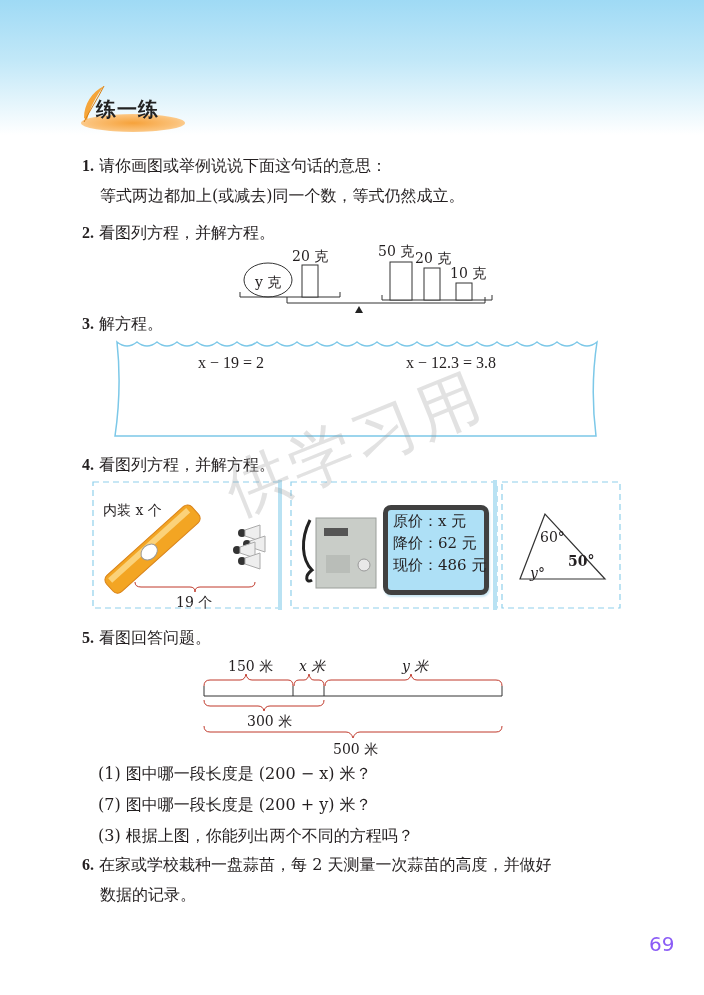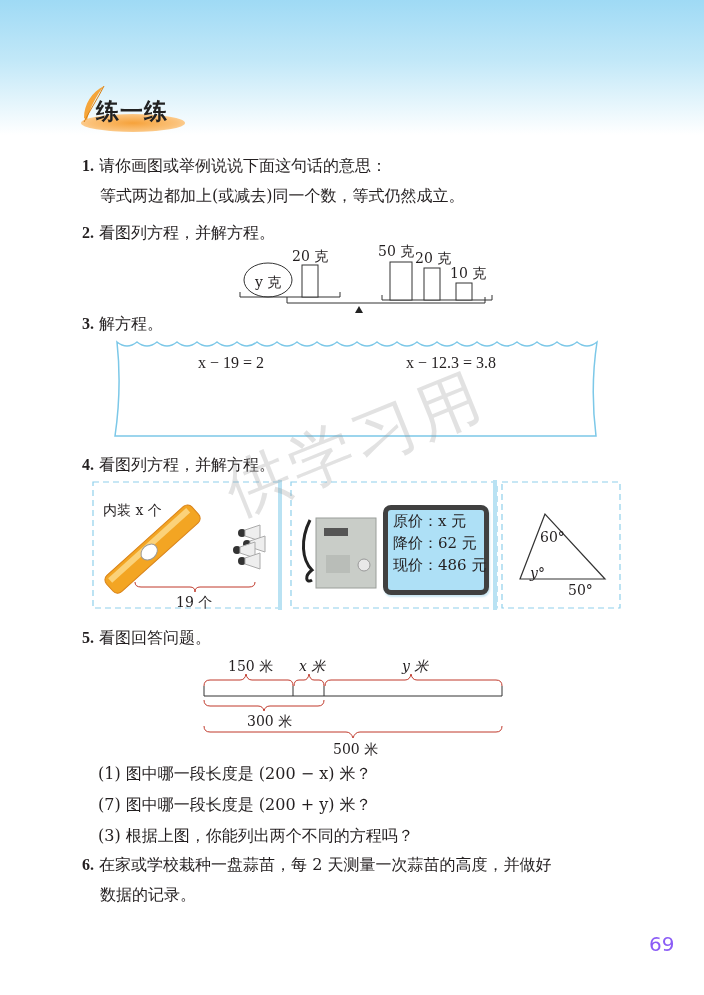--- a/index.html
+++ b/index.html
@@ -5,21 +5,21 @@
   html,body{margin:0;padding:0;}
   body{width:704px;height:995px;position:relative;overflow:hidden;background:#fff;
        font-family:"DejaVu Serif","Liberation Serif",serif;color:#231f20;}
   .topband{position:absolute;left:0;top:0;width:704px;height:135px;
        background:linear-gradient(to bottom,#9fdaf5 0%,#c2e8f8 45%,#ffffff 100%);}
   .abs{position:absolute;}
   .section-badge{position:absolute;left:78px;top:84px;width:110px;height:50px;}
   .badge-ellipse{position:absolute;left:3px;top:30px;width:104px;height:18px;border-radius:50%;
        background:radial-gradient(ellipse at center,#f6a23b 0%,#fbc27a 60%,#fde3bf 100%);}
   .badge-text{position:absolute;left:18px;top:12px;font-family:"DejaVu Sans",sans-serif;font-weight:bold;
-       font-size:23px;color:#222;letter-spacing:1px;}
+       font-size:20px;color:#222;letter-spacing:1px;}
   .feather{position:absolute;left:0;top:0;}
   .q{position:absolute;font-size:16px;line-height:20px;white-space:nowrap;}
   .qnum{font-weight:bold;font-family:"Liberation Serif",serif;}
   .eqbox{position:absolute;left:112px;top:338px;width:490px;height:100px;}
   .eq{position:absolute;font-size:16px;font-family:"Liberation Serif",serif;}
   .pricebox{position:absolute;left:383px;top:505px;width:96px;height:80px;background:#aee0f6;
        border-radius:8px;border:5px solid #404040;box-shadow:1px 2px 2px #c9e6f2;}
   .pricebox div{font-size:15px;line-height:22px;padding-left:5px;white-space:nowrap;}
   .pagenum{position:absolute;left:649px;top:932px;font-family:"DejaVu Sans",sans-serif;font-size:20px;color:#8b5cf6;}
   .watermark{position:absolute;left:245px;top:448px;font-size:64px;color:rgba(150,150,150,0.28);
@@ -127,21 +127,21 @@
   <div>原价：x 元</div>
   <div>降价：62 元</div>
   <div>现价：486 元</div>
 </div>
 
 <svg class="abs" style="left:515px;top:508px;" width="95" height="75">
   <polygon points="30,6 5,71 90,71" fill="none" stroke="#333" stroke-width="1.2"></polygon>
 </svg>
 <div class="q small" style="left:540px;top:527px;">60°</div>
 <div class="q small" style="left:530px;top:563px;font-style:italic;">y°</div>
-<div class="q small" style="left:568px;top:580px;">50°</div>
+<div class="q small" style="left:568px;top:551px;font-weight:bold;">50°</div>
 
 <div class="watermark">供学习用</div>
 
 <div class="q" style="left:82px;top:628px;">
   <span class="qnum">5.</span>
   <span>看图回答问题。</span>
 </div>
 <svg class="abs" style="left:200px;top:672px;" width="310" height="70">
 
   <path d="M4,14 Q4,8 10,8 L40,8 Q45,8 46,2 Q47,8 52,8 L88,8 Q93,8 93,14" fill="none" stroke="#c0392b" stroke-width="1"></path>

